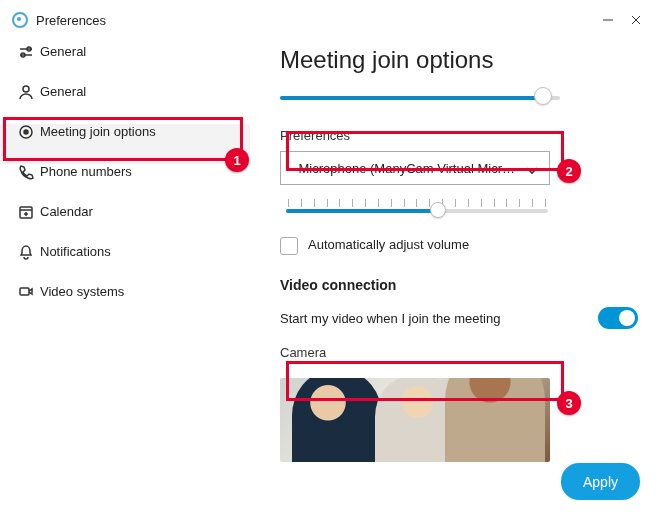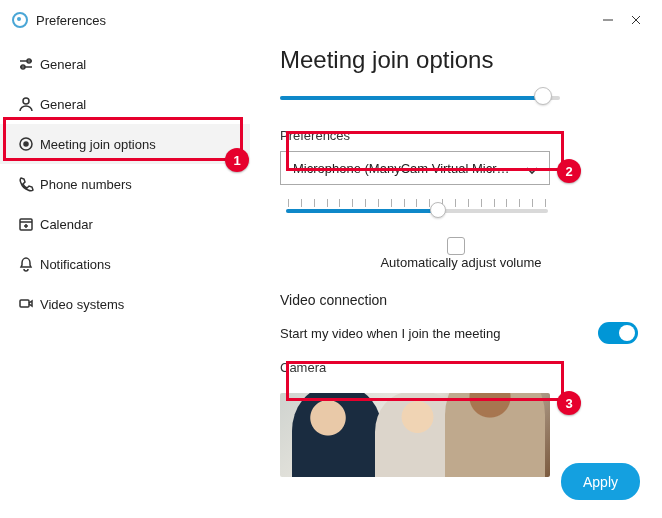--- a/index.html
+++ b/index.html
@@ -12,52 +12,52 @@
   .titlebar .title { flex: 1; font-size: 13px; color:#222; }
   .titlebar .win-btn { width: 28px; height: 28px; display: flex; align-items: center; justify-content: center; color: #555; font-size: 14px; }
   .titlebar .win-btn svg { stroke:#333; }
   
   
   .layout { display: flex; height: calc(100% - 40px); }
   .sidebar { width: 250px; padding-top: 4px; }
   .main { flex:1; padding: 0 20px 0 30px; position:relative; overflow:hidden;}
   
   
-  .sidebar-item { display:flex; align-items:center; height:40px; padding: 0 18px; color:#222; cursor:pointer;}
+  .sidebar-item { display:flex; align-items:flex-start; height:40px; padding: 0 18px; color:#222; cursor:pointer;}
   .sidebar-item .icon { width:22px; display:flex; align-items:center; justify-content:flex-start; color:#333;}
   .sidebar-item .icon svg { stroke:#333; stroke-width:1.5; fill:none;}
   .sidebar-item.selected { background:#f3f3f3; }
   
   
   .page-title { font-size: 24px; font-weight: 400; color:#222; margin: 6px 0 12px 0;}
   
   
   .slider-wrap { position: relative; height: 24px; margin-bottom: 18px;}
   .slider-track { height:4px; background:#d9d9d9; width: 280px; border-radius:2px; position:relative; top:10px;}
   .slider-fill { position:absolute; height:4px; background:#0e88c9; border-radius:2px;}
   .slider-thumb { position:absolute; width:18px; height:18px; background:#fff; border:1px solid #c0c0c0; border-radius:50%; top:1px; box-shadow:0 1px 2px rgba(0,0,0,0.15);}
   
   .section-label { font-size:13px; color:#333; margin-bottom:8px;}
-  .field-label-bold { font-size:14px; color:#222; font-weight:400; margin:22px 0 10px 0;}
-  
-  
-  .dropdown { width:270px; height:34px; border:1px solid #aaa; display:flex; align-items:center; padding:0 34px 0 12px; position:relative; cursor:pointer; background:#fff;}
+  .field-label-bold { font-size:14px; color:#222; font-weight:700; margin:22px 0 10px 0;}
+  
+  
+  .dropdown { width:270px; height:34px; border:1px solid #aaa; display:flex; align-items:center; padding:0 34px 0 12px; position:relative; cursor:pointer; background:#fff;justify-content:flex-end;}
   .dropdown .chev { position:absolute; right:10px; top:12px; }
   .dropdown .chev svg { stroke:#333; stroke-width:1.6; fill:none;}
   
   
   .tick-slider { width:262px; margin:14px 0 8px 6px; position:relative; height:30px;}
   .tick-row { display:flex; justify-content:space-between; padding:0 2px;}
   .tick { width:1px; height:8px; background:#b0b0b0;}
   .tick-track { height:4px; background:#d9d9d9; width:100%; border-radius:2px; margin-top:2px; position:relative;}
   .tick-fill { position:absolute; height:4px; background:#0e88c9; border-radius:2px;}
   .tick-thumb { position:absolute; width:16px; height:16px; background:#fff; border:1px solid #bbb; border-radius:50%; top:-7px; box-shadow:0 1px 2px rgba(0,0,0,0.15);}
   
   
-  .check-row { display:flex; align-items:center; margin-top:5px;flex-direction:column; }
+  .check-row { display:flex; align-items:flex-start; margin-top:5px; }
   .checkbox { width:18px; height:18px; border:1px solid #aaa; border-radius:3px; margin-right:10px;}
   
   
   .row-toggle { display:flex; align-items:center; justify-content:space-between; margin:14px 0 16px 0; padding-right:4px;text-align:right;}
   .toggle { width:40px; height:22px; background:#0096d6; border-radius:12px; position:relative;}
   .toggle::after { content:''; position:absolute; width:16px; height:16px; background:#fff; border-radius:50%; top:3px; right:3px;}
   
   
   .preview { width:270px; height:84px; margin-top:18px; border-radius:2px; overflow:hidden; background:linear-gradient(135deg,#cfd3cf 0%, #eae7df 40%, #7b5a3e 100%); position:relative;}
   .preview .p1 { position:absolute; width:90px; height:110px; left:12px; bottom:-20px; background:radial-gradient(circle at 40% 28%, #e9c9a8 18%, transparent 19%), linear-gradient(180deg,#1a2c40 55%,#1a2c40 60%); border-radius:40% 40% 0 0;}

